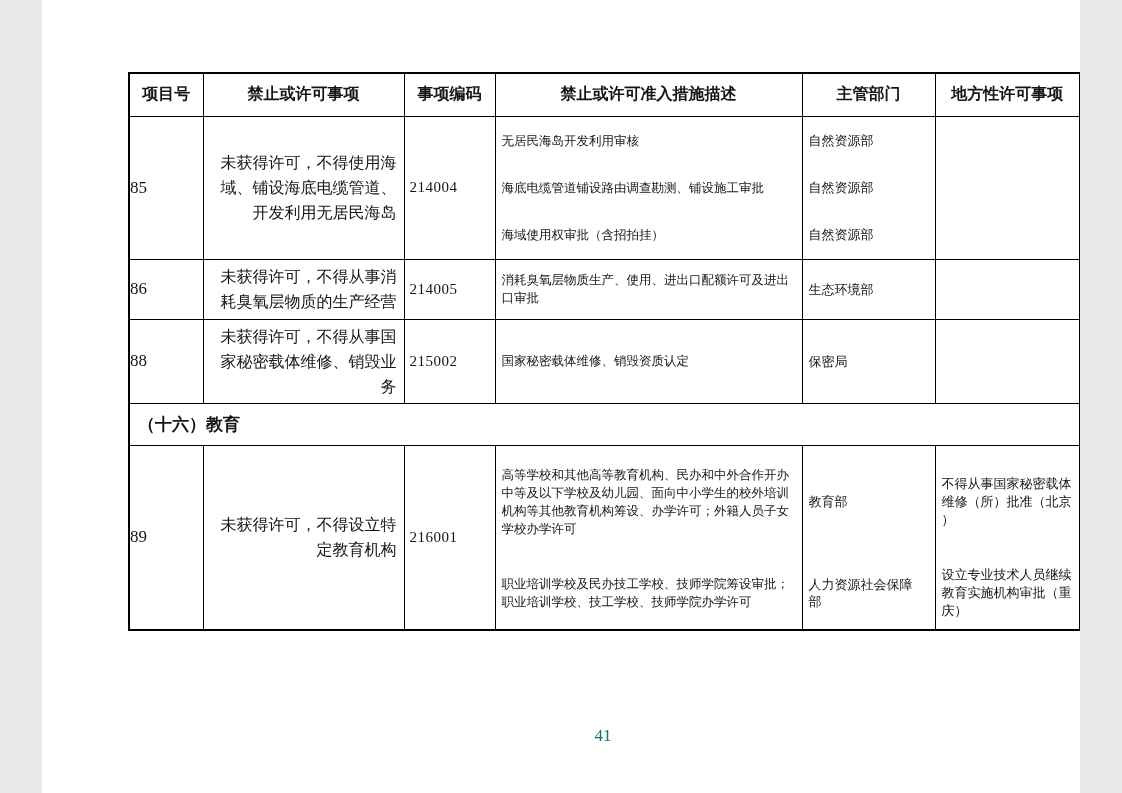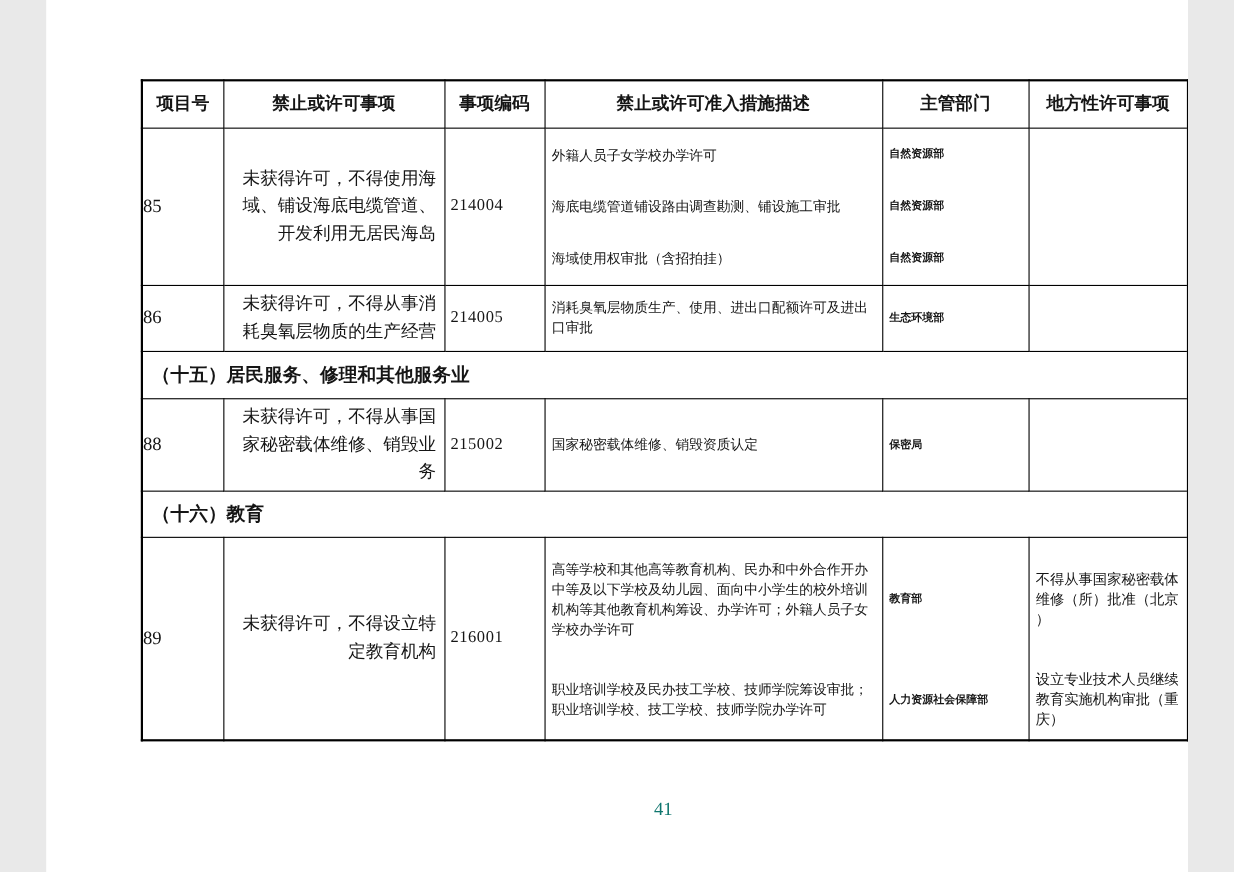--- a/index.html
+++ b/index.html
@@ -21,22 +21,22 @@
   }
   td.c-no   { text-align:left; font-size:17px; }
   td.c-item {
     font-size:16px; line-height:25px; padding:4px 7px;
     word-break:break-all; line-break:anywhere; text-align:right;
   }
   td.c-code { font-size:15px; padding-left:5px; letter-spacing:0.5px; }
   td.c-meas, td.c-dept, td.c-local { vertical-align:middle; padding:0; }
   .cell-pad { padding:3px 5px 3px 6px; font-size:12.5px; line-height:18px;
               word-break:break-all; line-break:anywhere; }
-  .dept-pad { padding:3px 12px 3px 6px; font-size:10px; line-height:17px;
-              word-break:break-all; line-break:anywhere;font-weight:bold; }
+  .dept-pad { padding:3px 12px 3px 6px; font-size:13px; line-height:17px;
+              word-break:break-all; line-break:anywhere; }
   .local-pad{ padding:3px 4px 3px 6px; font-size:13px; line-height:18px;
               word-break:break-all; line-break:anywhere; }
   
   .stack { display:flex; flex-direction:column; justify-content:space-around; }
   .h141 { height:141px; }
   .h183 { height:183px; }
   .blk-a { height:61%; display:flex; align-items:center; }
   .blk-b { height:39%; display:flex; align-items:center; }
   tr.section-row td {
     font-family:"Liberation Sans","DejaVu Sans",sans-serif;
@@ -71,21 +71,21 @@
         <th>主管部门</th>
         <th>地方性许可事项</th>
       </tr>
 
       <tr style="height:143px">
         <td class="c-no">85</td>
         <td class="c-item">未获得许可，不得使用海域、铺设海底电缆管道、开发利用无居民海岛</td>
         <td class="c-code">214004</td>
         <td class="c-meas">
           <div class="stack h141">
-            <div class="cell-pad">外籍人员子女学校办学许可</div>
+            <div class="cell-pad">无居民海岛开发利用审核</div>
             <div class="cell-pad">海底电缆管道铺设路由调查勘测、铺设施工审批</div>
             <div class="cell-pad">海域使用权审批（含招拍挂）</div>
           </div>
         </td>
         <td class="c-dept">
           <div class="stack h141">
             <div class="dept-pad">自然资源部</div>
             <div class="dept-pad">自然资源部</div>
             <div class="dept-pad">自然资源部</div>
           </div>
@@ -99,23 +99,20 @@
         <td class="c-code">214005</td>
         <td class="c-meas">
           <div class="cell-pad">消耗臭氧层物质生产、使用、进出口配额许可及进出口审批</div>
         </td>
         <td class="c-dept">
           <div class="dept-pad">生态环境部</div>
         </td>
         <td class="c-local"></td>
       </tr>
 
-      <tr class="section-row" style="height:43px">
-        <td colspan="6">（十五）居民服务、修理和其他服务业</td>
-      </tr>
 
 
       <tr style="height:61px">
         <td class="c-no">88</td>
         <td class="c-item">未获得许可，不得从事国家秘密载体维修、销毁业务</td>
         <td class="c-code">215002</td>
         <td class="c-meas">
           <div class="cell-pad">国家秘密载体维修、销毁资质认定</div>
         </td>
         <td class="c-dept">

